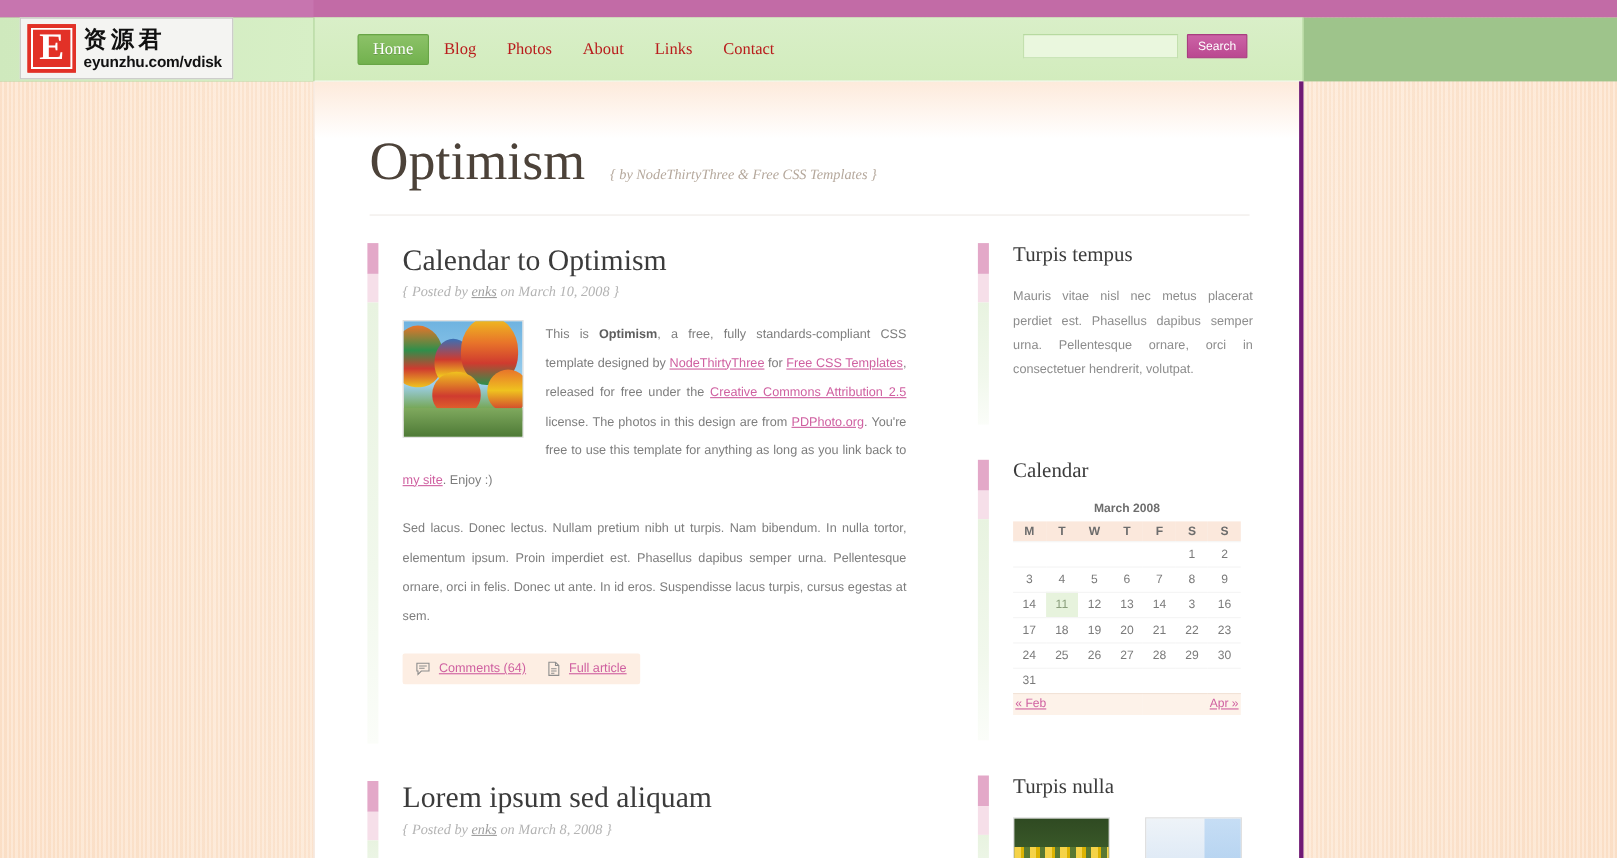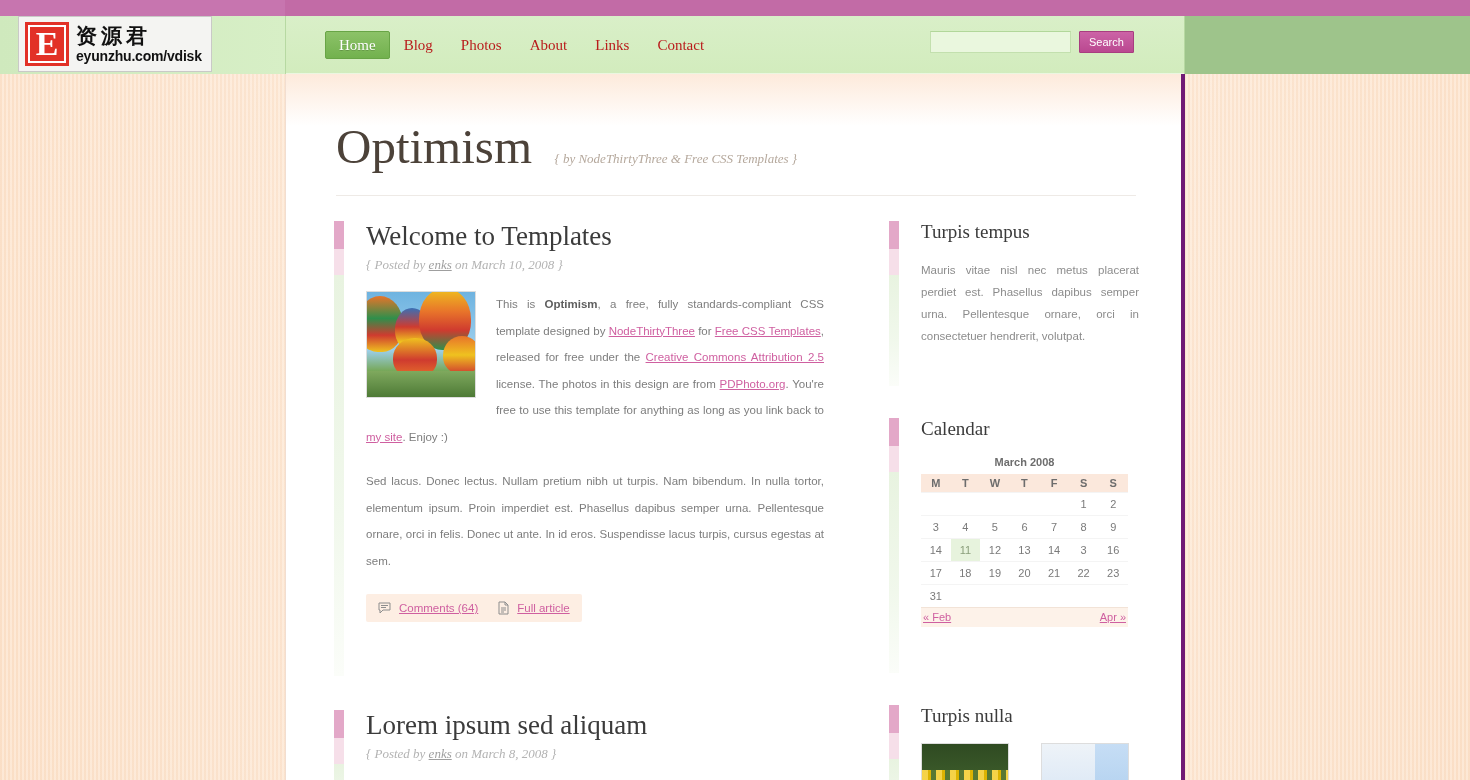--- a/index.html
+++ b/index.html
@@ -289,21 +289,21 @@
 
   <div id="content">
 
     <article class="accentwrap" style="min-height:455px">
       <div class="accent">
         <span class="a1"></span>
           <span class="a2"></span>
           <span class="a3"></span>
       </div>
 
-      <h2 class="post-title">Welcome to Templates</h2>
+      <h2 class="post-title">Calendar to Optimism</h2>
       <p class="meta"><span>{ Posted by </span><a href="#">enks</a><span> on March 10, 2008 }</span></p>
 
       <div class="postimg">
         <span class="b" style="left:-10px;top:4px;width:46px;height:56px;background:linear-gradient(to bottom,#e8742a,#2f8f4b 40%,#cf3b2f 70%,#efc21f)"></span>
         <span class="b" style="left:28px;top:16px;width:34px;height:42px;background:linear-gradient(to bottom,#3a6fb5,#cf3b2f 45%,#efc21f 80%)"></span>
         <span class="b" style="left:52px;top:-4px;width:52px;height:62px;background:linear-gradient(to bottom,#efc21f,#e8742a 38%,#cf3b2f 68%,#2f8f4b)"></span>
         <span class="b" style="left:26px;top:46px;width:44px;height:40px;background:linear-gradient(to bottom,#efc21f,#cf3b2f 55%,#e8742a)"></span>
         <span class="b" style="left:76px;top:44px;width:38px;height:38px;background:linear-gradient(to bottom,#e8742a,#efc21f 50%,#cf3b2f)"></span>
         <span class="crowd"></span>
         <span class="ground"></span>
@@ -413,20 +413,29 @@
             <tr>
               <td>17</td>
               <td>18</td>
               <td>19</td>
               <td>20</td>
               <td>21</td>
               <td>22</td>
               <td>23</td>
             </tr>
             <tr>
+              <td>24</td>
+              <td>25</td>
+              <td>26</td>
+              <td>27</td>
+              <td>28</td>
+              <td>29</td>
+              <td>30</td>
+            </tr>
+            <tr>
               <td>31</td>
               <td></td>
               <td></td>
               <td></td>
               <td></td>
               <td></td>
               <td></td>
             </tr>
           </tbody>
         <tfoot>

